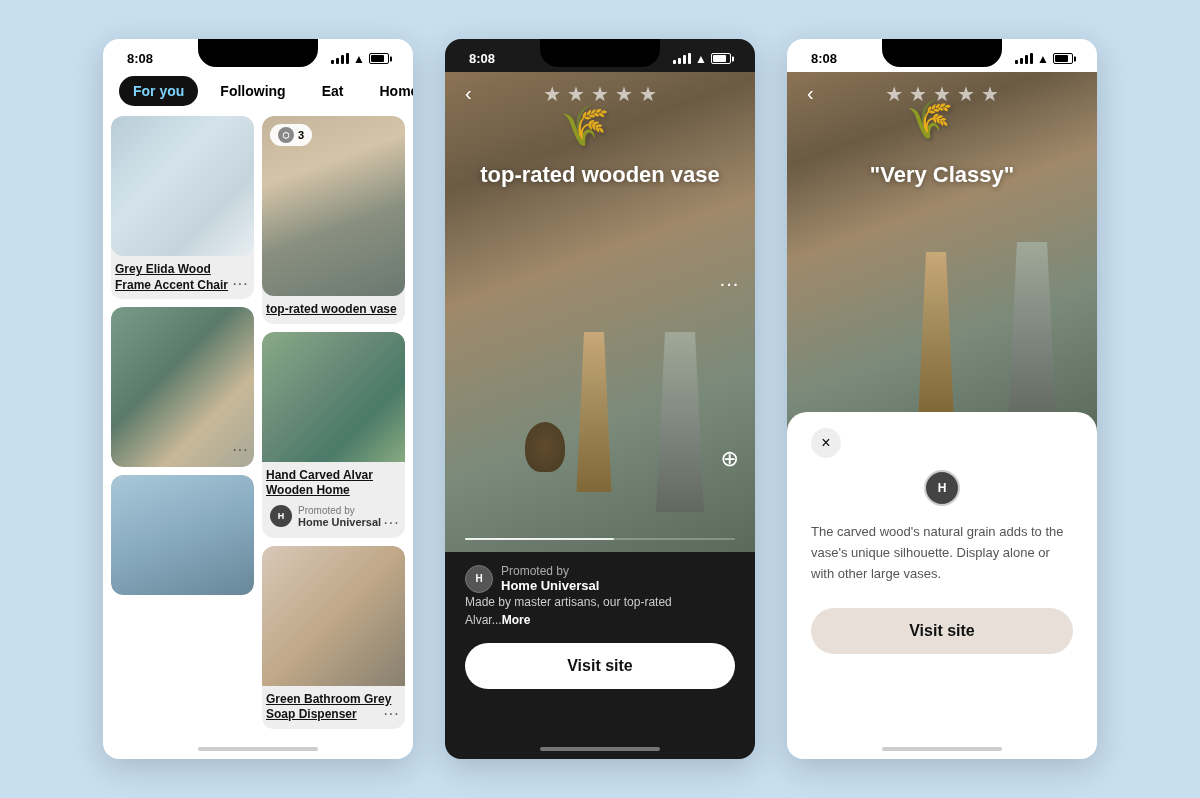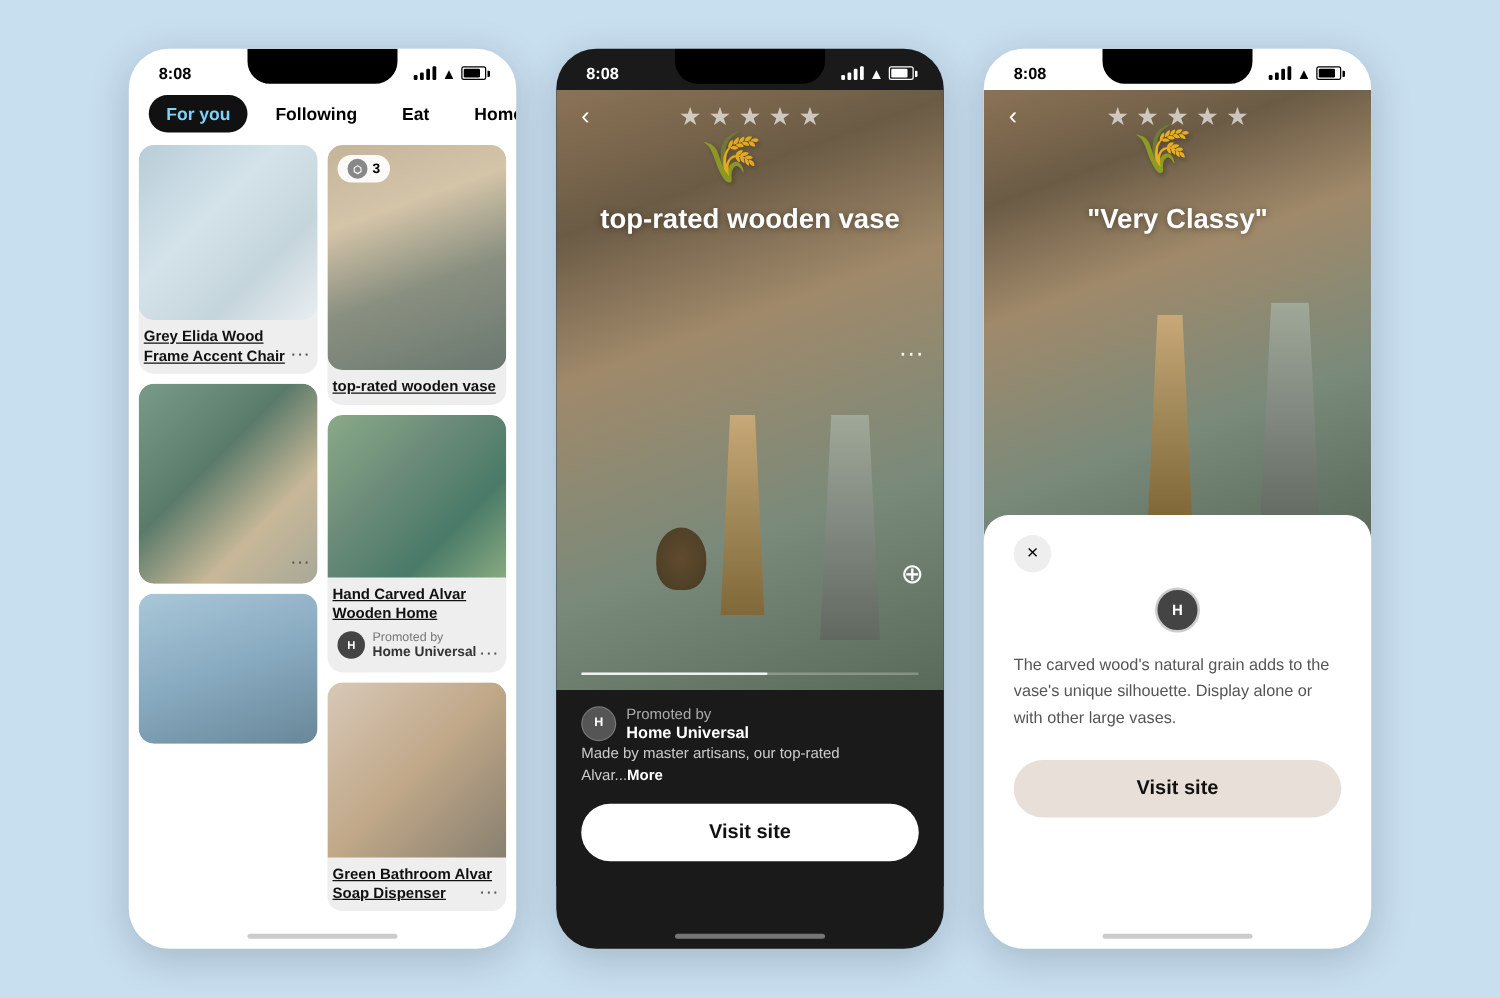--- a/index.html
+++ b/index.html
@@ -11,21 +11,21 @@
       align-items: center;
       justify-content: center;
       gap: 32px;
       font-family: -apple-system, BlinkMacSystemFont, 'Segoe UI', sans-serif;
       overflow: hidden;
     }
 
     
     .phone {
       background: #fff;
-      border-radius: 32px;
+      border-radius: 16px;
       overflow: hidden;
       box-shadow: 0 8px 32px rgba(0,0,0,0.18);
       position: relative;
     }
     .phone-1 { width: 310px; height: 720px; }
     .phone-2 { width: 310px; height: 720px; background: #1a1a1a; }
     .phone-3 { width: 310px; height: 720px; }
 
     
     .status-bar {
@@ -448,21 +448,21 @@
               <div class="brand-name-text">Home Universal</div>
             </div>
           </div>
         </div>
         <span class="card-more">···</span>
       </div>
 
       <div class="feed-card">
         <div class="img-pottery card-img" style="height:140px;border-radius:12px 12px 0 0;"></div>
         <div class="card-info">
-          <div class="card-title">Green Bathroom Alvar Soap Dispenser</div>
+          <div class="card-title">Green Bathroom Grey Soap Dispenser</div>
         </div>
         <span class="card-more">···</span>
       </div>
     </div>
   </div>
 
   <div class="home-indicator"></div>
 </div>
 
 <div class="phone phone-2">

